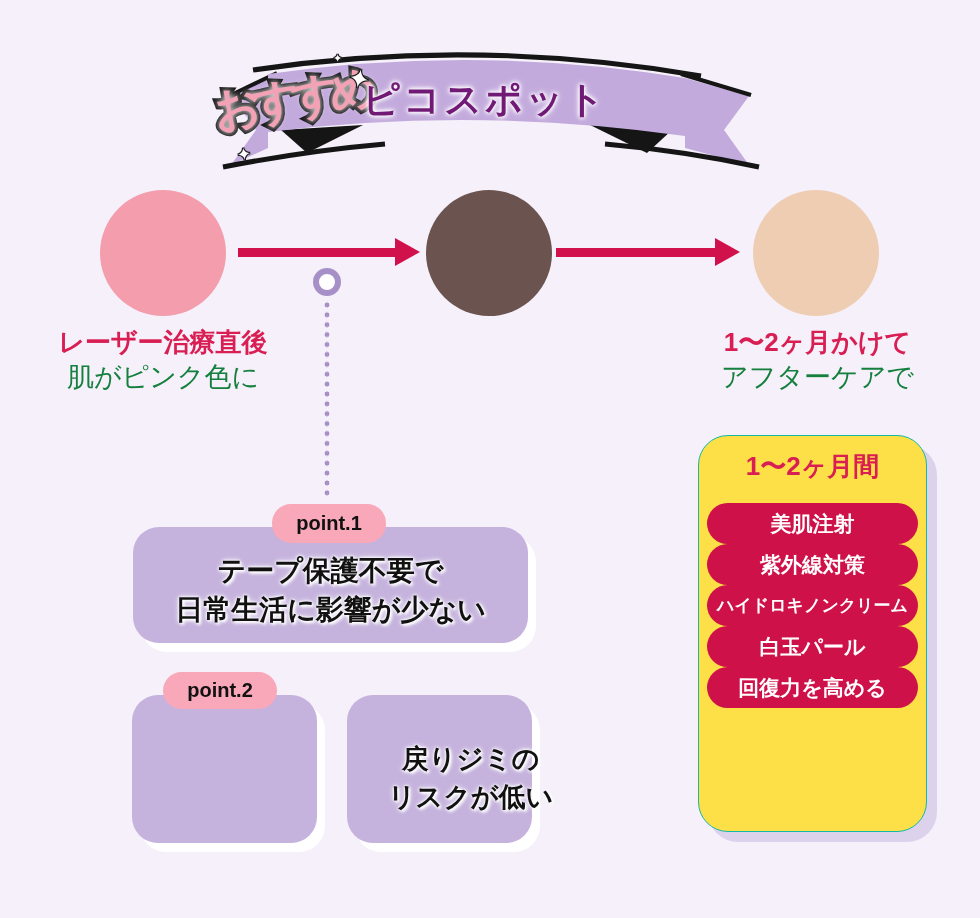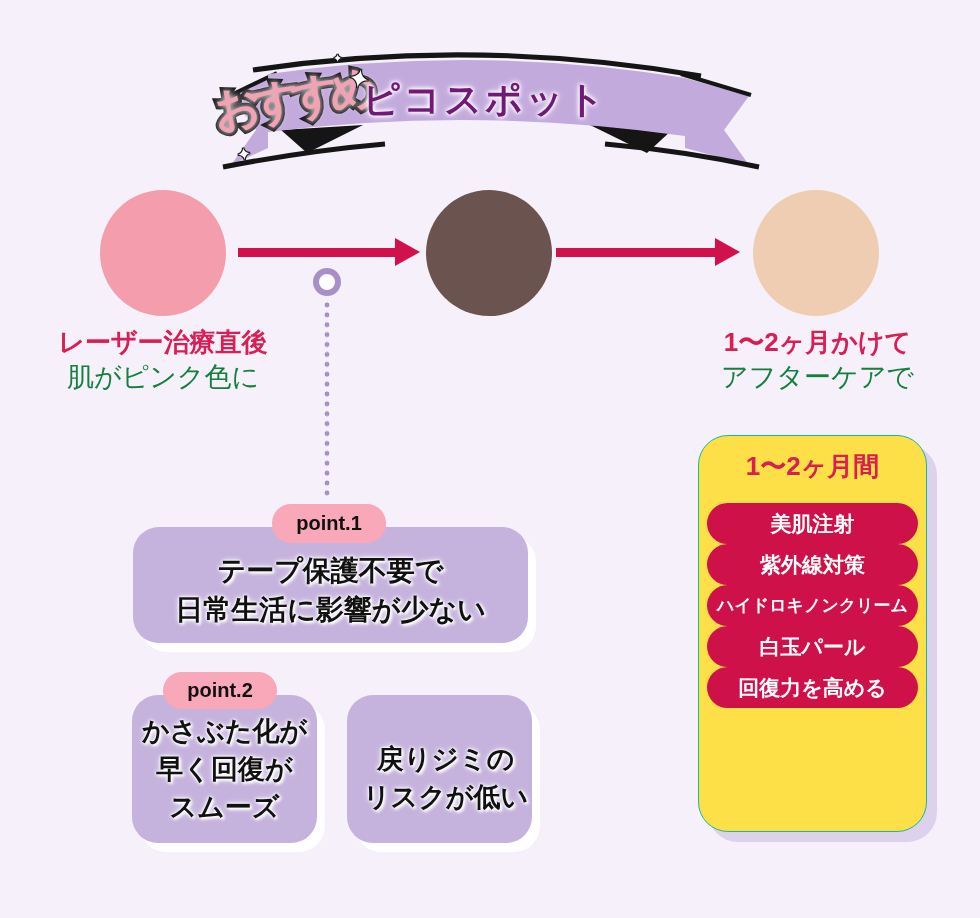--- a/index.html
+++ b/index.html
@@ -48,21 +48,21 @@
   #pbox3{left:347px;top:695px;width:185px;height:148px;}
   .ppill{position:absolute;background:#F8A8B8;border-radius:19px;display:flex;align-items:center;
          justify-content:center;font-weight:bold;font-size:20px;color:#111;}
   #ppill1{left:272px;top:504px;width:114px;height:39px;}
   #ppill2{left:163px;top:672px;width:114px;height:37px;}
   #ppill3{left:375px;top:672px;width:115px;height:37px;}
   .ptext{position:absolute;text-align:center;font-weight:bold;color:#111;
          text-shadow:0 0 3px #fff,0 0 3px #fff,0 0 6px #fff,2px 2px 3px #fff;}
   #ptext1{left:133px;top:551px;width:395px;font-size:28px;line-height:39px;}
   #ptext2{left:132px;top:712px;width:185px;font-size:27px;line-height:38px;}
-  #ptext3{left:343px;top:740px;width:205px;font-size:27px;line-height:38px;}
+  #ptext3{left:368px;top:740px;width:205px;font-size:27px;line-height:38px;}
 
   
   #panel{position:absolute;left:698px;top:435px;width:229px;height:397px;box-sizing:border-box;
          background:#fde047;border:1px solid #14b8a6;border-radius:30px;box-shadow:10px 10px 0 #DDD2EB;
          text-align:center;}
   .panel-title{margin-top:14px;font-size:26px;font-weight:bold;color:#D81E52;line-height:32px;}
   .panel-sub{font-size:26px;font-weight:bold;color:#151515;line-height:34px;}
   .pill-list{margin-top:21px;display:flex;flex-direction:column;gap:0;padding:0 8px;}
   .care-pill{height:41px;border-radius:21px;background:#CF1149;color:#fff;font-weight:bold;
          font-size:21px;display:flex;align-items:center;justify-content:center;white-space:nowrap;}
@@ -113,25 +113,20 @@
 
   <div class="pbox" id="pbox1"></div>
   <div class="ppill" id="ppill1">point.1</div>
   <div class="ptext" id="ptext1">
     <div>テープ保護不要で</div>
     <div>日常生活に影響が少ない</div>
   </div>
 
   <div class="pbox" id="pbox2"></div>
   <div class="ppill" id="ppill2">point.2</div>
-  <div class="ptext" id="ptext2">
-    <div>かさぶた化が</div>
-    <div>早く回復が</div>
-    <div>スムーズ</div>
-  </div>
 
   <div class="pbox" id="pbox3"></div>
   <div class="ptext" id="ptext3">
     <div>戻りジミの</div>
     <div>リスクが低い</div>
   </div>
 
   <div id="panel">
     <div class="panel-title">1〜2ヶ月間</div>
     <div class="pill-list">

